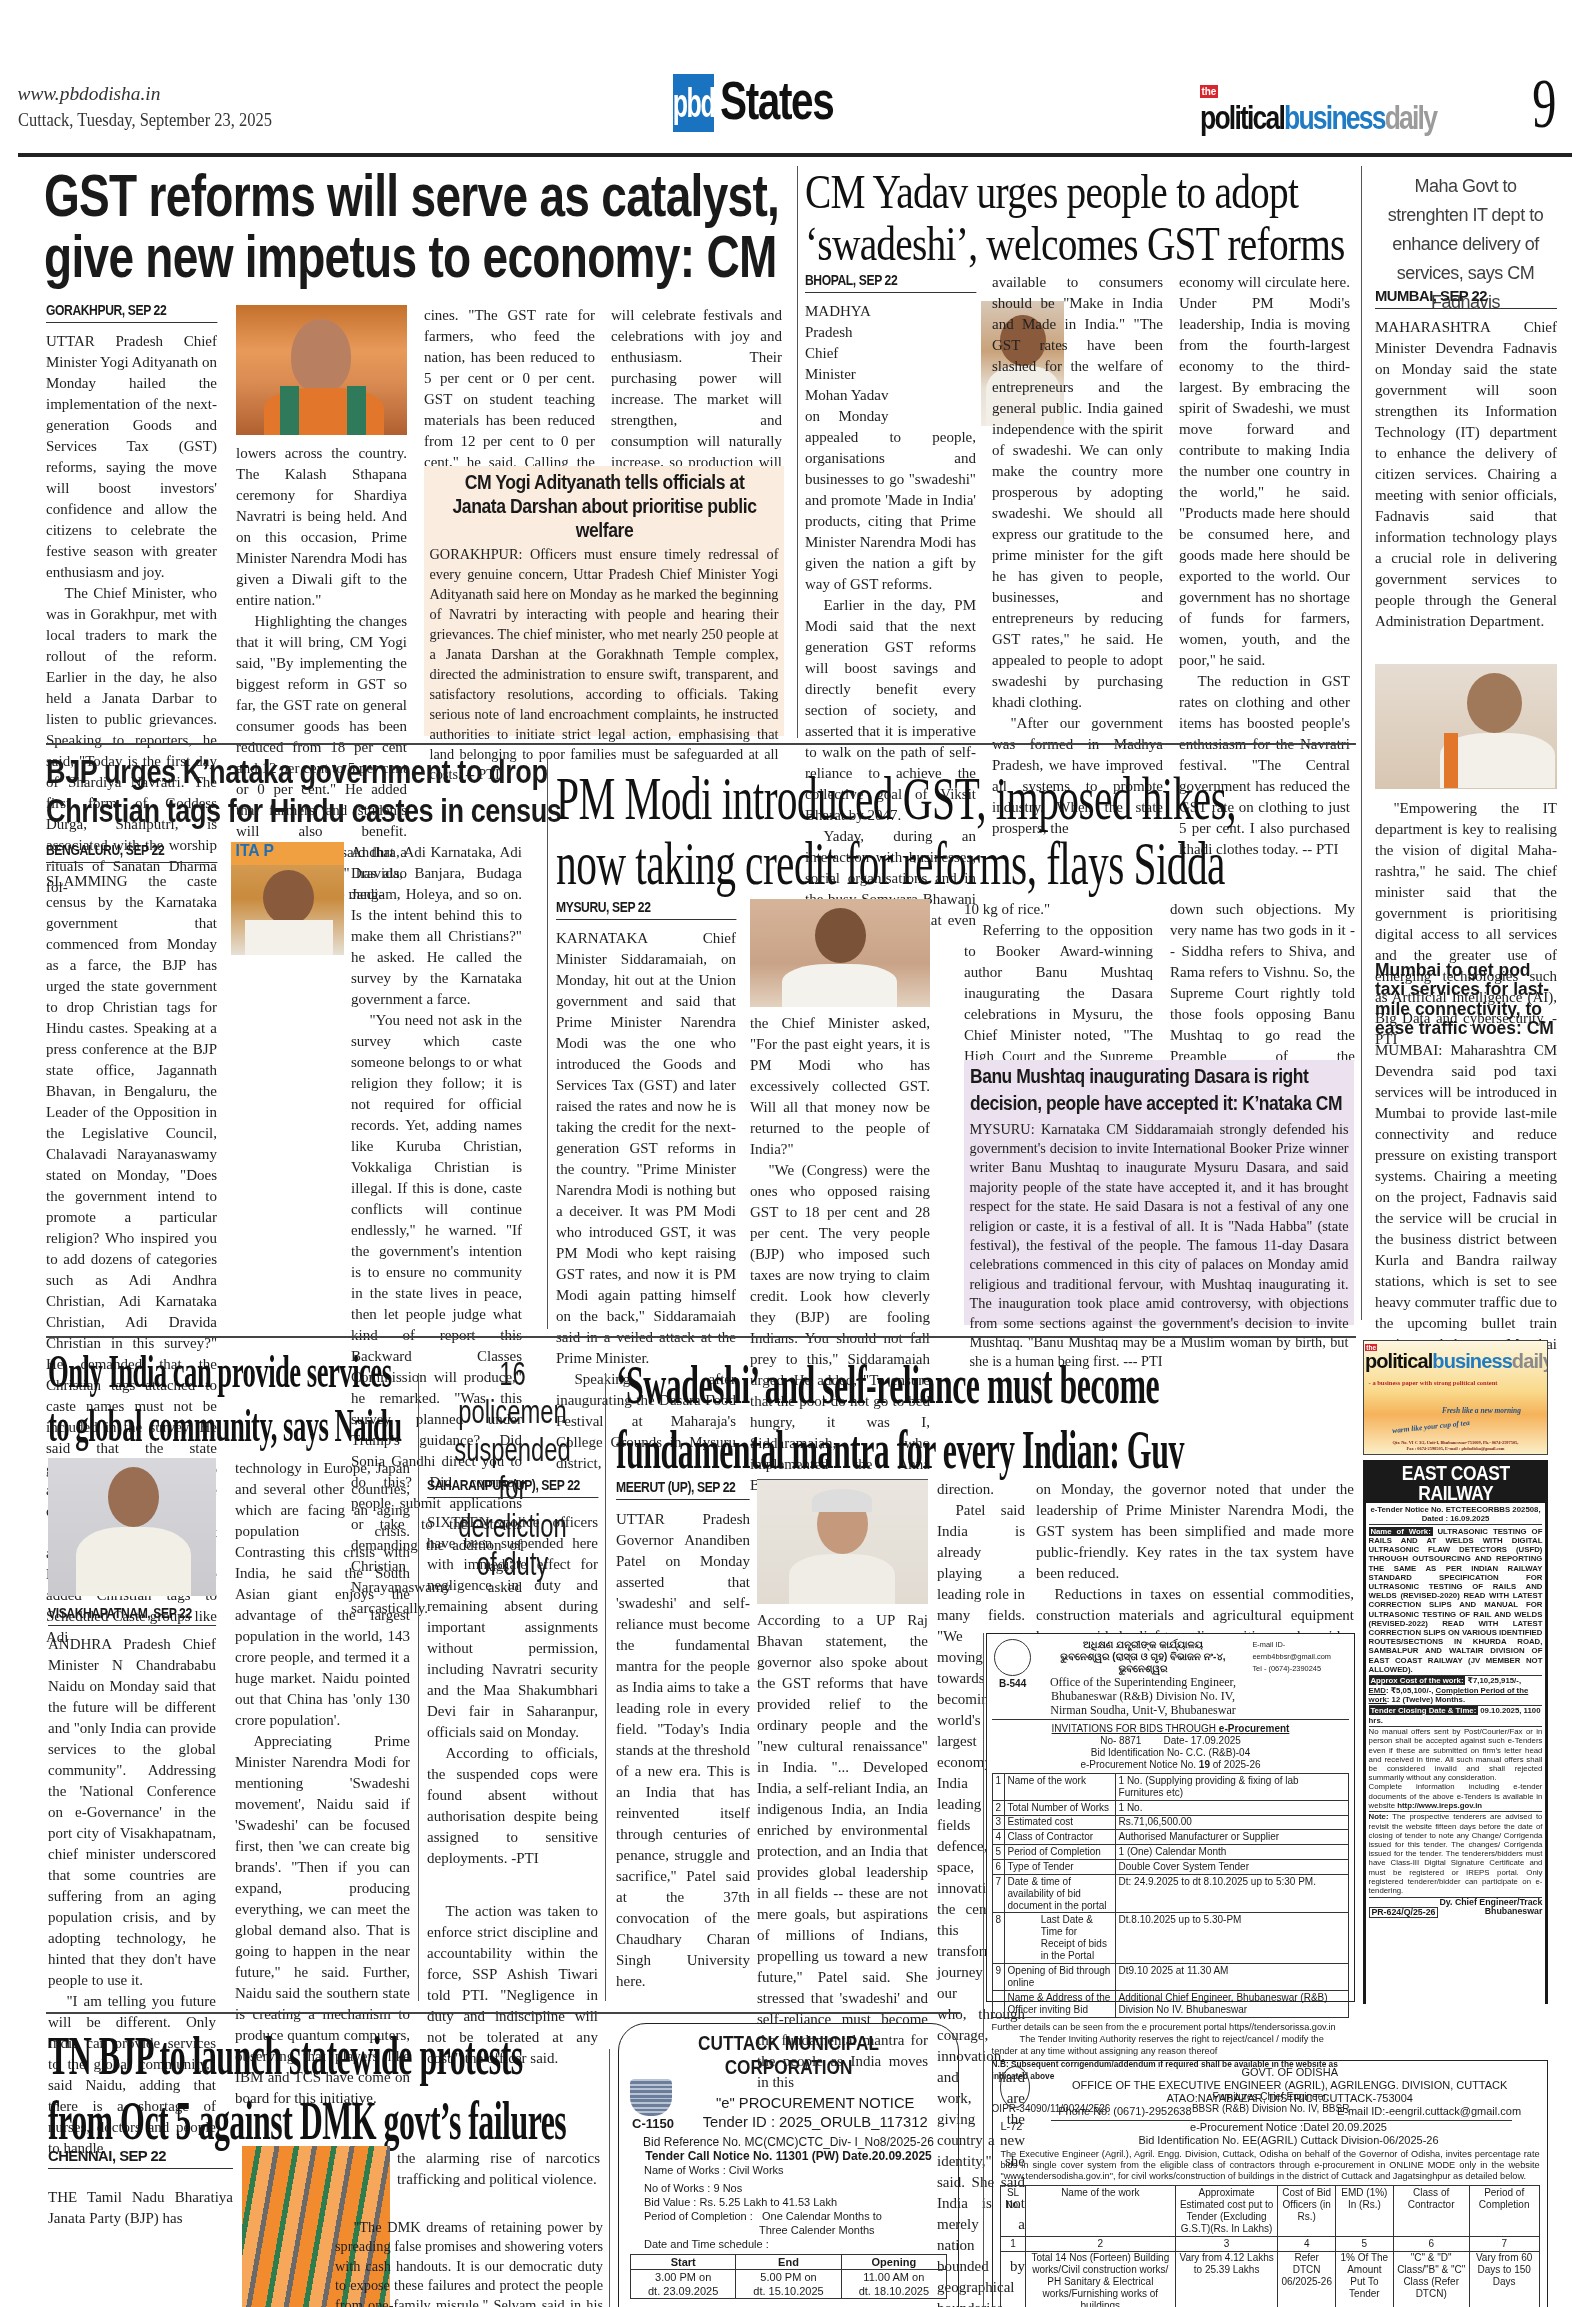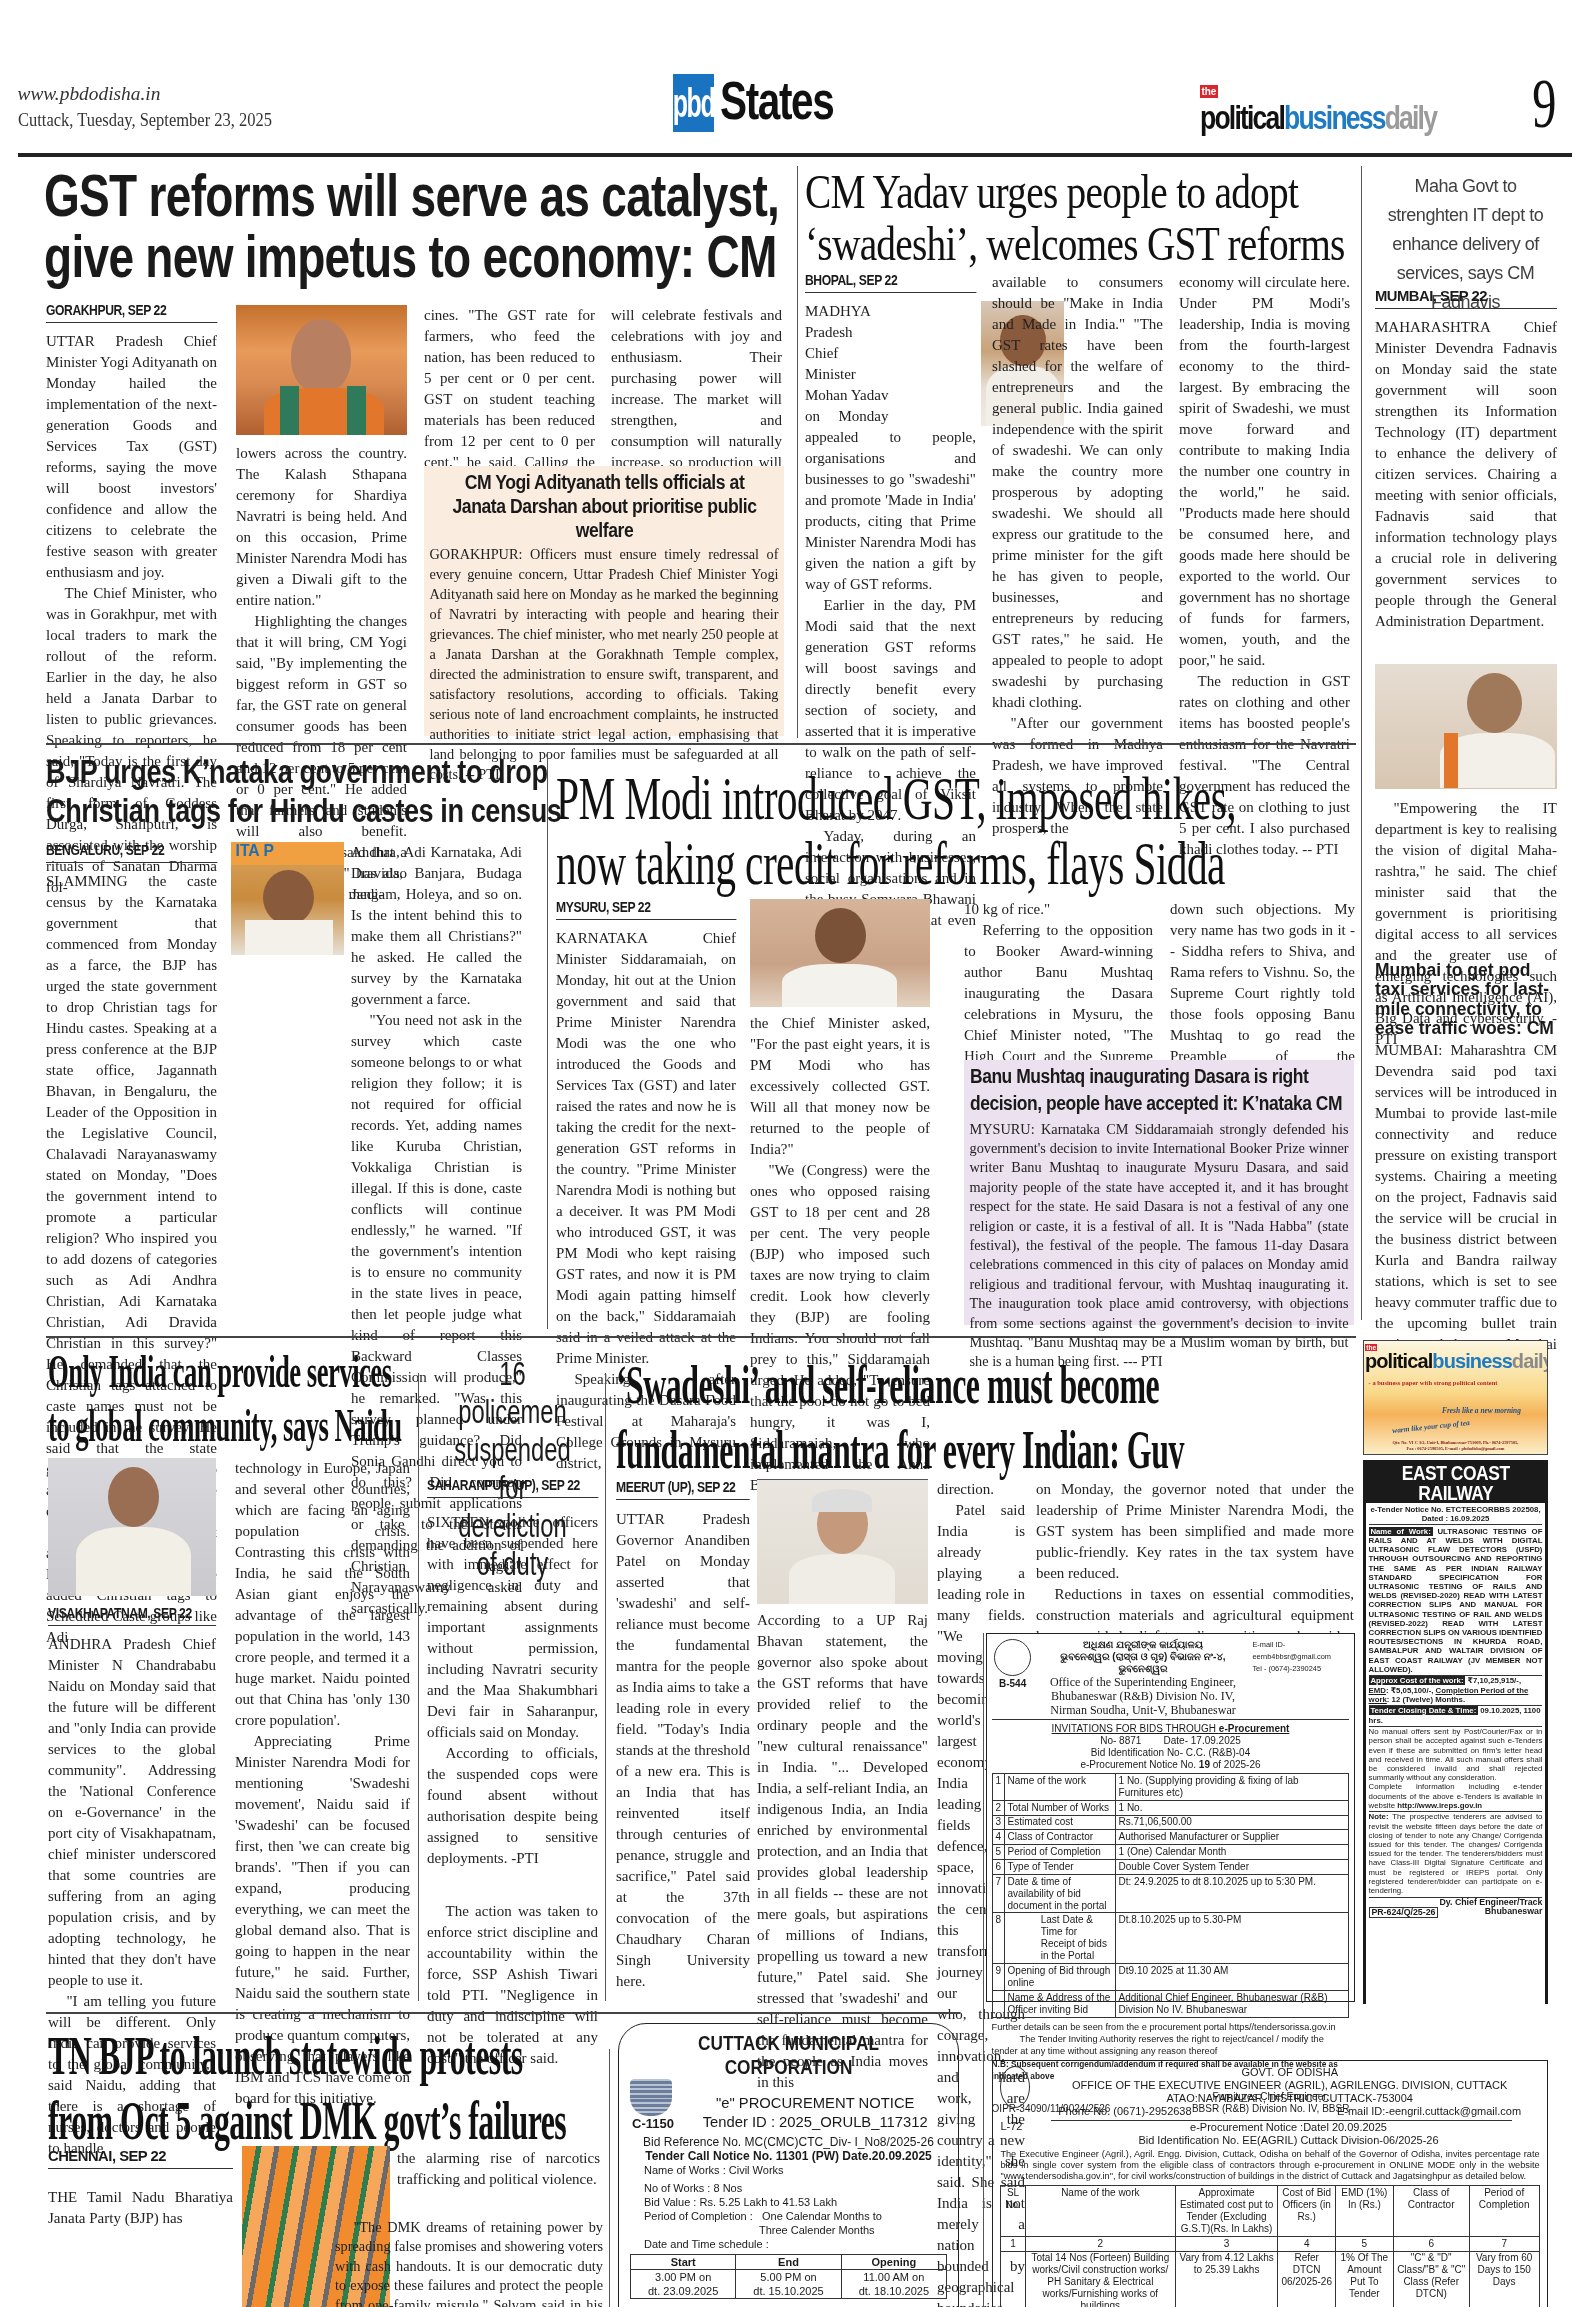--- a/index.html
+++ b/index.html
@@ -394,21 +394,21 @@
     </div>
     <div style="flex:1;text-align:center;font-size:14.8px;line-height:18.5px">
       <div>"e" PROCUREMENT NOTICE</div>
       <div>Tender ID : 2025_ORULB_117312</div>
     </div>
   </div>
   <div style="text-align:center;font-size:12px;margin-top:3.7px">Bid Reference No. MC(CMC)CTC_Div- I_No8/2025-26</div>
   <div style="text-align:center;font-weight:bold;font-size:12px">Tender Call Notice No. 11301 (PW) Date.20.09.2025</div>
   <div style="padding-left:14px;font-size:11px;line-height:14px">
     <div>Name of Works : Civil Works</div>
-    <div style="margin-top:3.7px">No of Works : 8 Nos</div>
+    <div style="margin-top:3.7px">No of Works : 9 Nos</div>
     <div>Bid Value : Rs. 5.25 Lakh to 41.53 Lakh</div>
     <div><span>Period of Completion :</span>&nbsp;&nbsp;&nbsp;<span>One Calendar Months to</span></div>
     <div style="padding-left:115px">Three Calender Months</div>
     <div>Date and Time schedule :</div>
   </div>
   <table style="width:100%;margin-top:3.7px;font-size:11px;line-height:14px;text-align:center">
     <tbody>
         <tr>
           <th style="border:0.9px solid #333">Start</th>
           <th style="border:0.9px solid #333">End</th>

